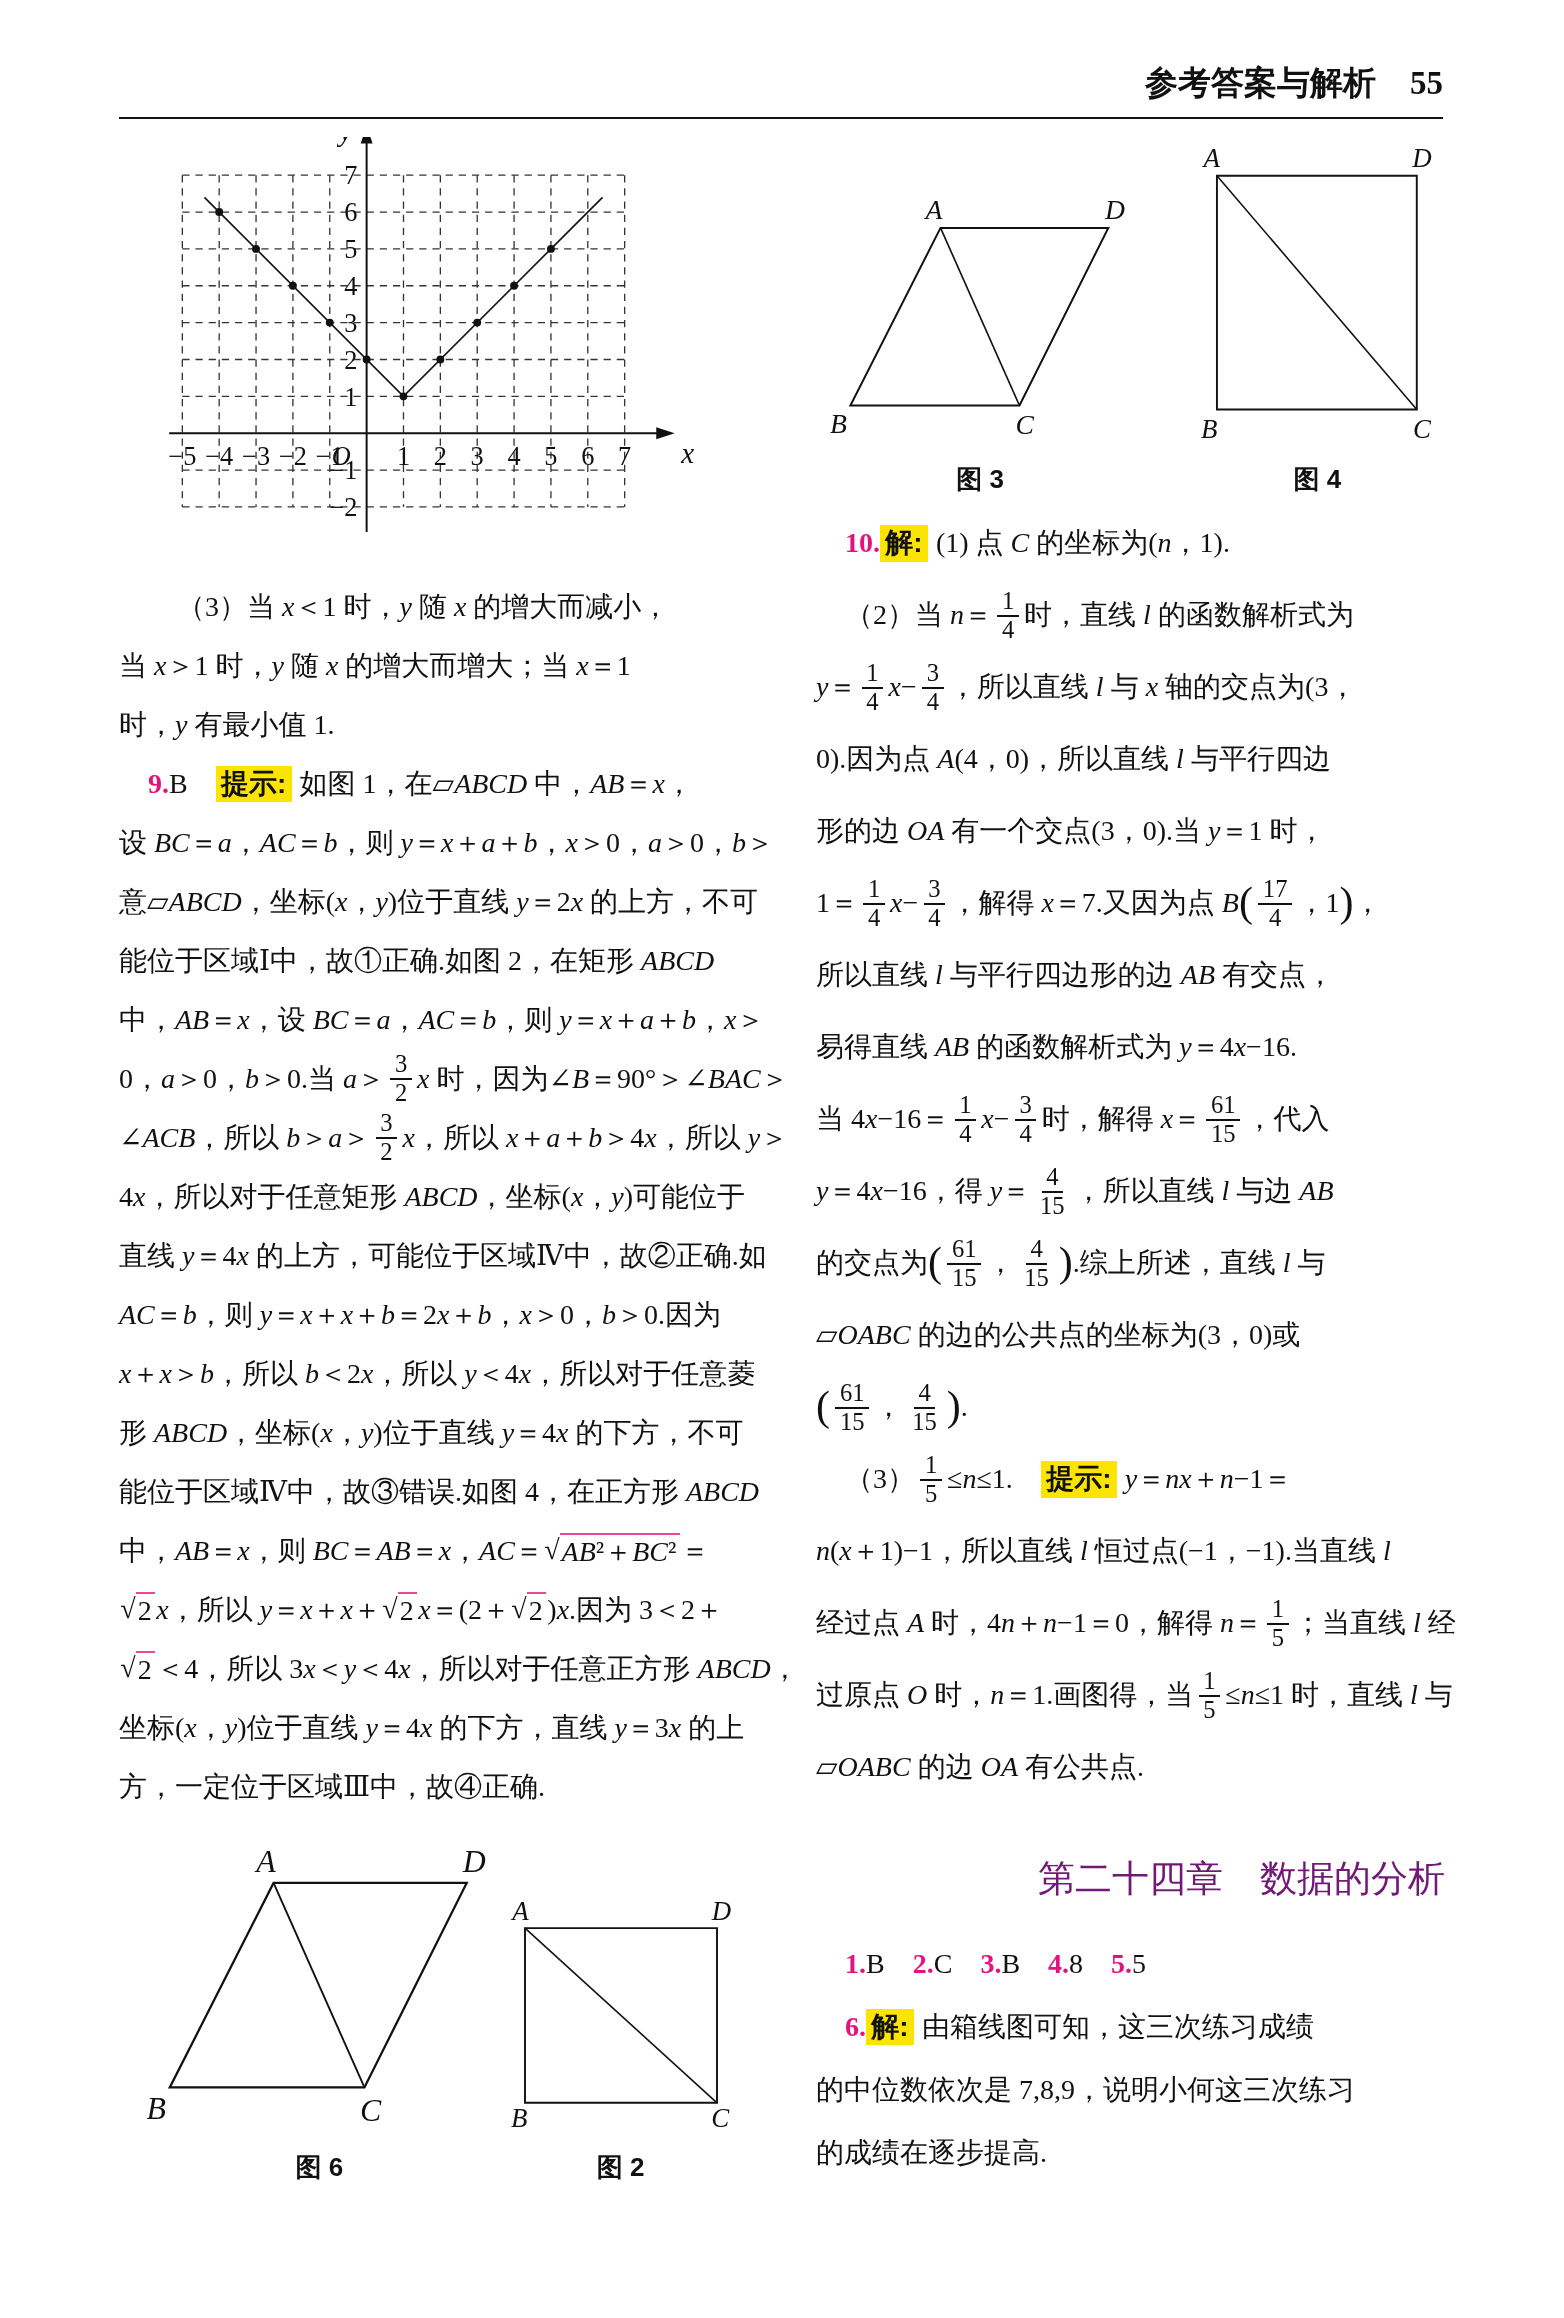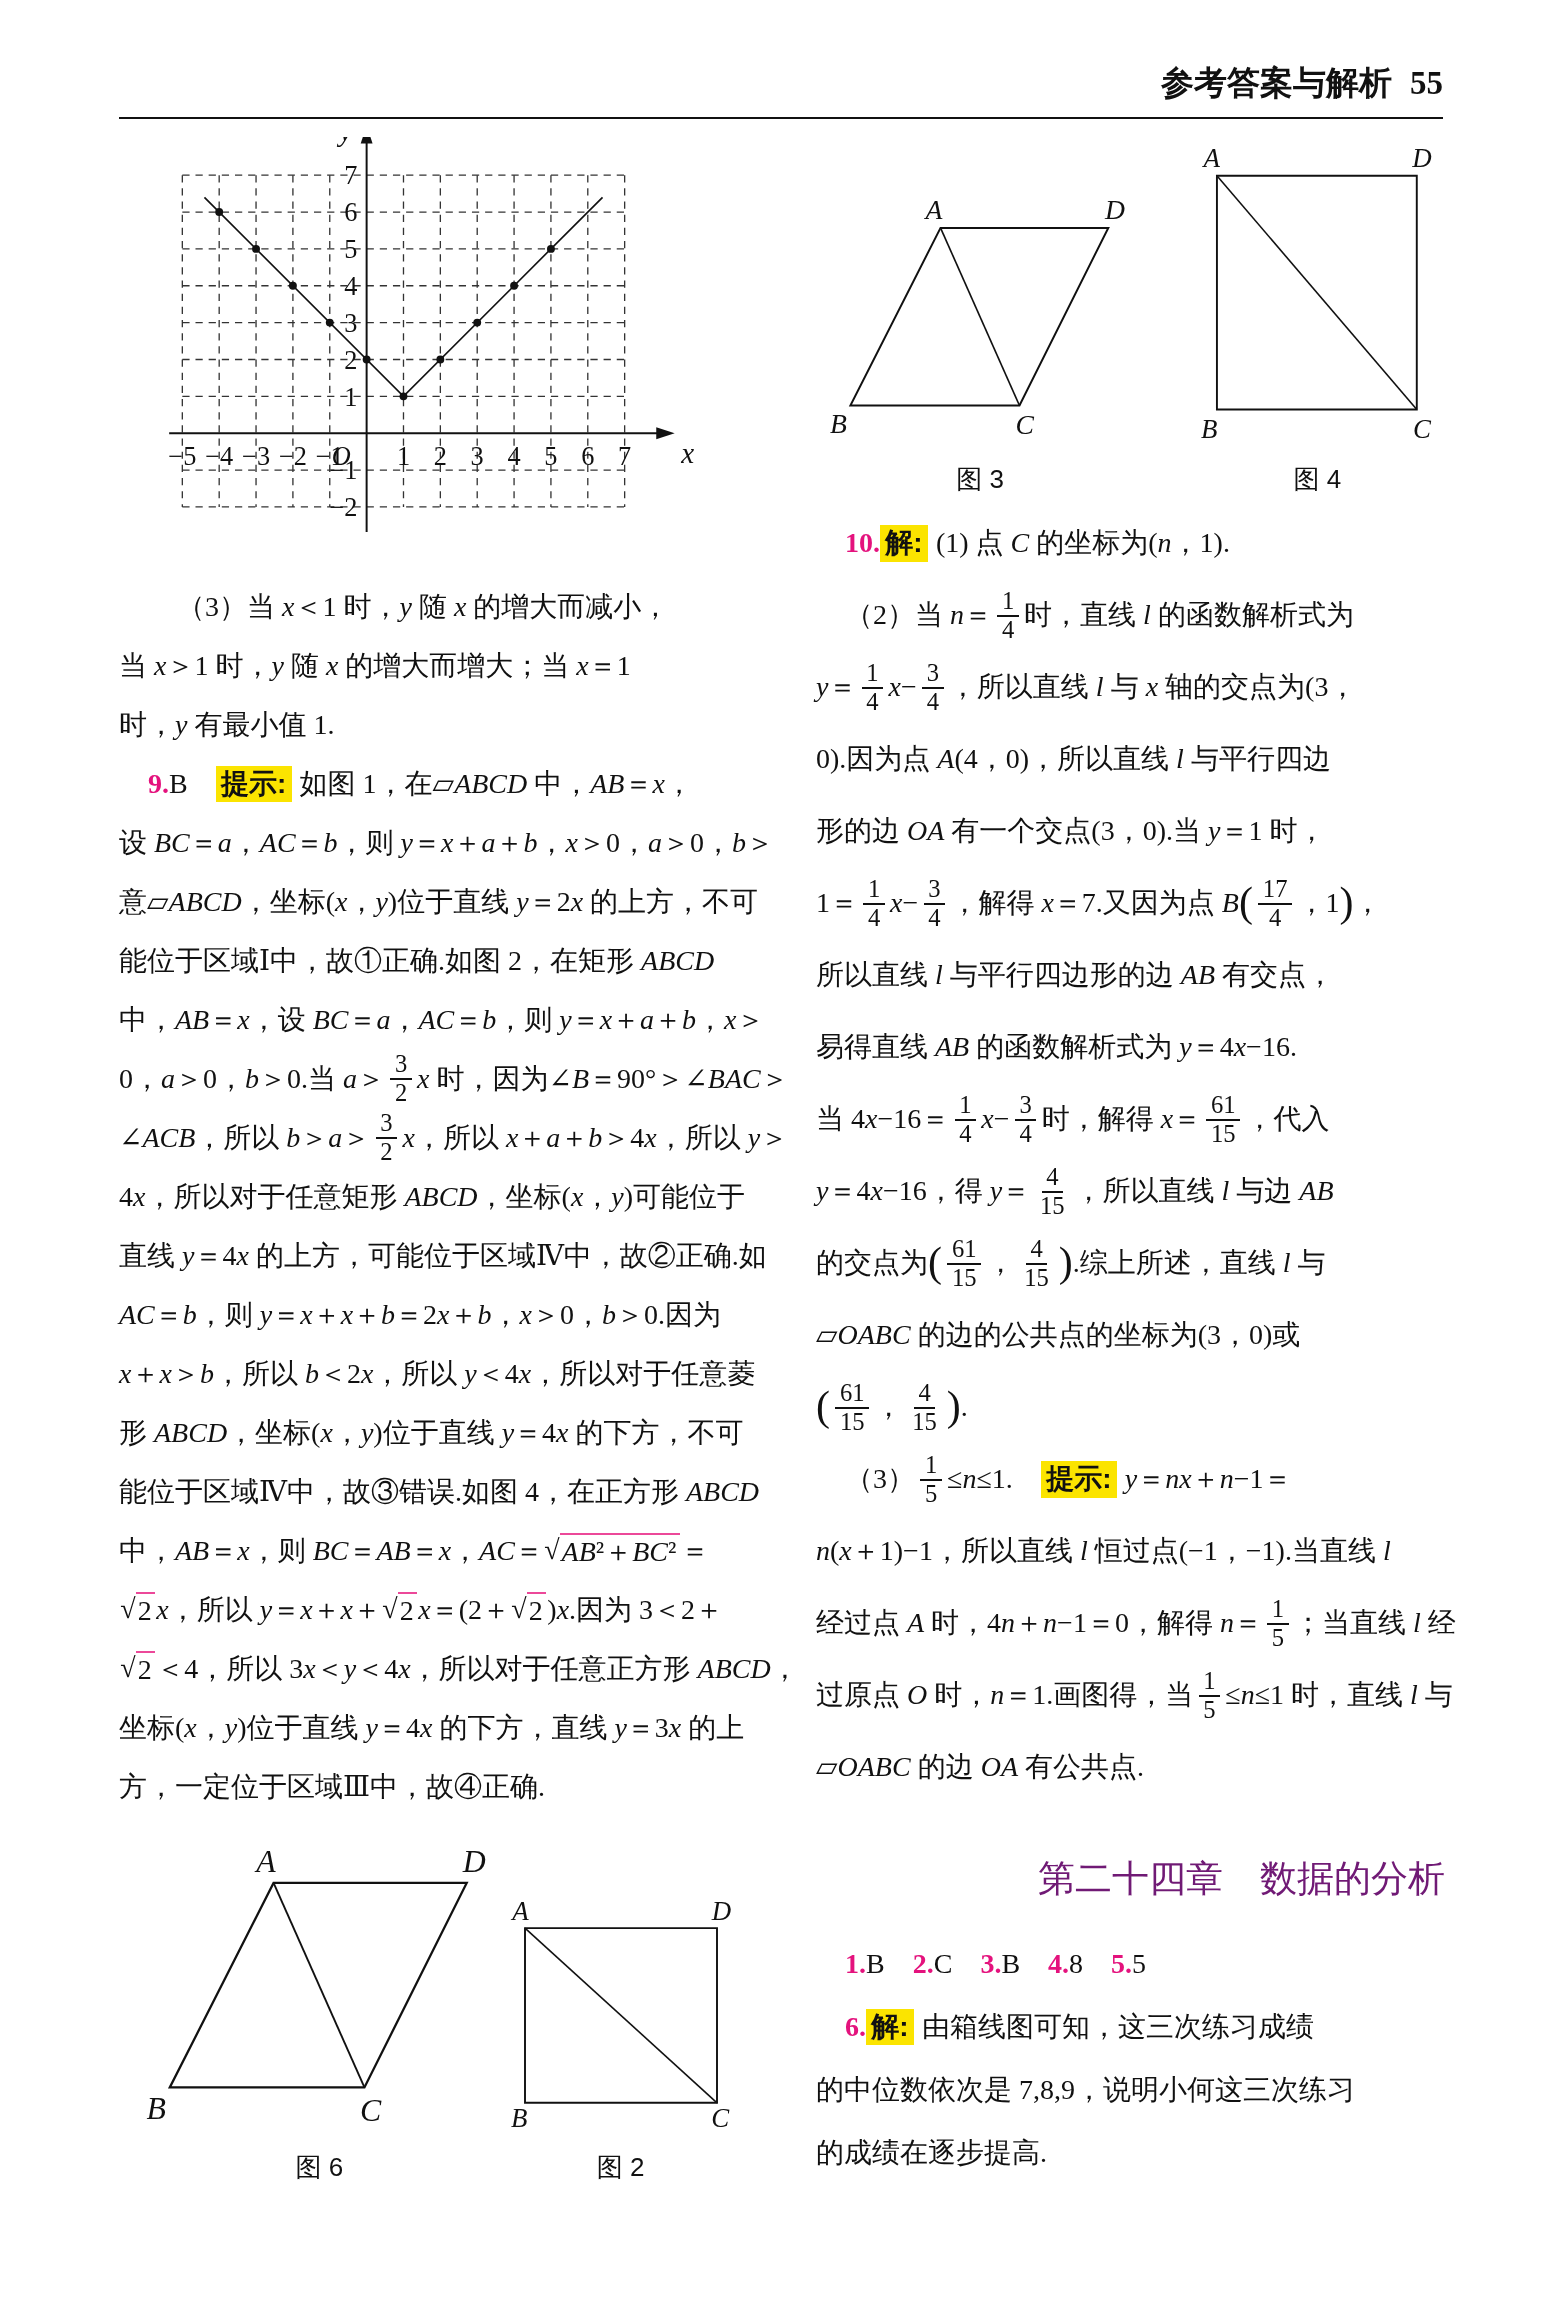--- a/index.html
+++ b/index.html
@@ -6,21 +6,21 @@
   body{
     width:1564px;height:2319px;position:relative;background:#ffffff;
     font-family:"Liberation Serif","DejaVu Serif",serif;color:#111;
     overflow:hidden;
   }
   .header{
     position:absolute;left:119px;top:61px;width:1324px;
     text-align:right;font-size:33px;font-weight:bold;
     font-family:"Liberation Sans","DejaVu Sans",sans-serif;
   }
-  .header .pagenum{margin-left:18px;font-family:"Liberation Serif",serif;}
+  .header .pagenum{margin-left:34px;font-family:"Liberation Serif",serif;}
   .hrule{position:absolute;left:119px;top:117px;width:1324px;height:2px;background:#111;}
   .col{position:absolute;top:137px;}
   .col-left{left:119px;width:636px;}
   .col-right{left:816px;width:629px;}
   .ln{
     min-height:59px;display:flex;align-items:center;
     font-size:28px;white-space:nowrap;line-height:1.15;
   }
   .col-right .ln{min-height:72px;}
   .col-right .bottom .ln{min-height:63px;}
@@ -39,21 +39,21 @@
   .sqrt{display:inline-flex;align-items:flex-start;margin:0 1.3px;}
   .sqrt .rsign{transform:translateY(0.7px);}
   .sqrt .rbody{border-top:2px solid #ec4899;padding:0.7px 3.3px 0 2px;}
   .bigp{font-size:1.5em;font-weight:400;transform:translateY(-1.3px);}
   .graphwrap{margin:0 0 22.4px 0;}
   .figrow{display:flex;align-items:flex-end;justify-content:space-between;}
   .col-left .figrow{margin-top:29px;padding:0 22.4px;}
   .col-right .figrow{padding:0 9.2px;margin-bottom:10.5px;}
   .figbox{display:flex;flex-direction:column;align-items:center;}
   .figcap{
-    margin-top:17px;font-size:26px;font-weight:normal;
+    margin-top:17px;font-size:26px;font-weight:bold;
     font-family:"Liberation Sans","DejaVu Sans",sans-serif;
     text-align:center;
   }
   .chapter{
     text-align:right;color:#701a75;font-weight:normal;font-size:37px;
     font-family:"Liberation Sans","DejaVu Sans",sans-serif;
     margin:50px 0 29px 0;
   }
   i{font-style:italic;}
   svg text{font-family:"Liberation Serif","DejaVu Serif",serif;}

